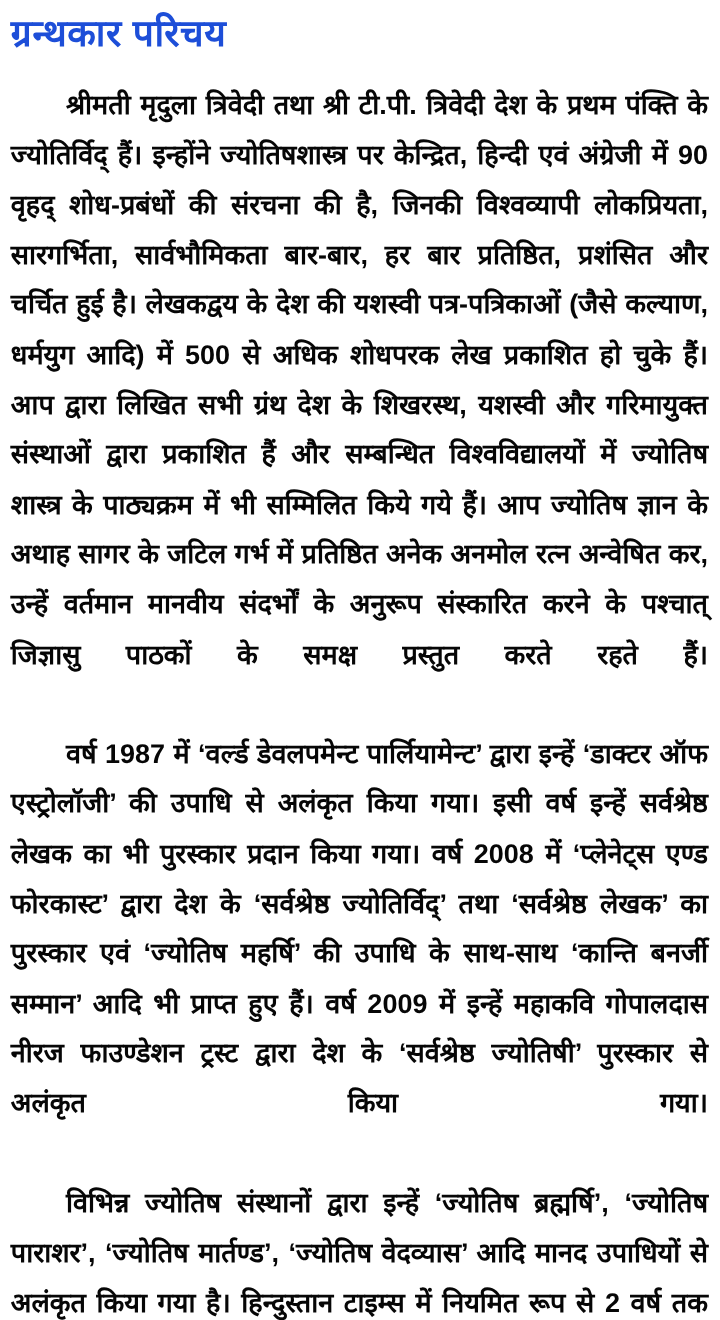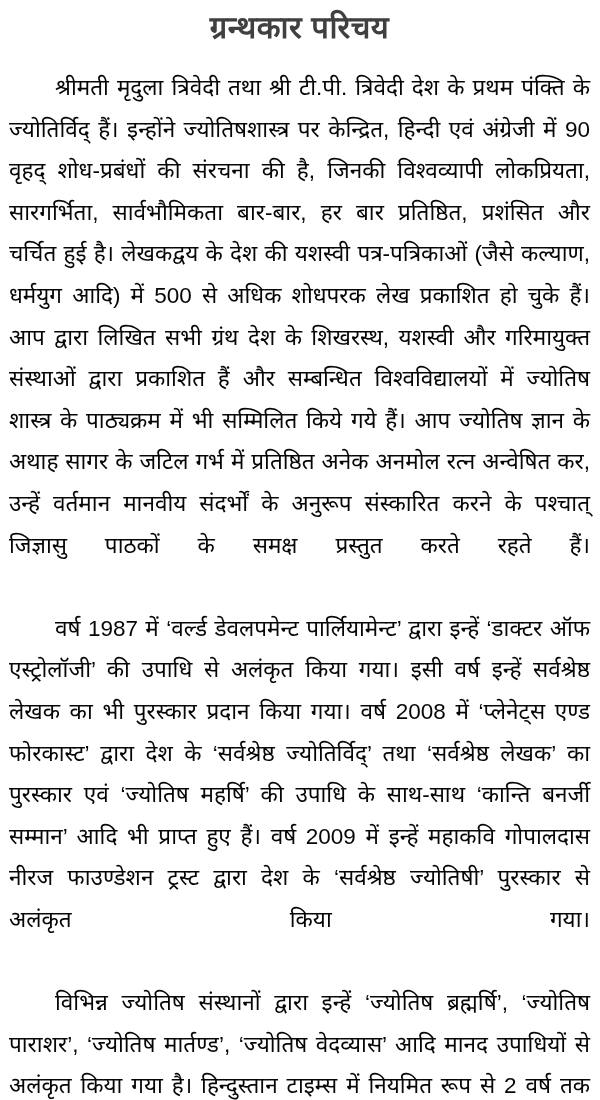--- a/index.html
+++ b/index.html
@@ -16,42 +16,41 @@
   }
   .page {
     position: relative;
     width: 600px;
     height: 1100px;
     background: #ffffff;
     box-sizing: border-box;
     padding: 0 10px 0 9px;
   }
   .page-title {
-    text-align: center;
     font-size: 31px;
     font-weight: 700;
     letter-spacing: 0.5px;
     line-height: 1.0;
     margin: 12px 0 0 0;
     padding: 0;
-    color: #404040;
+    color: #1d4ed8;
     font-family: "Liberation Sans", "DejaVu Sans", sans-serif;
   }
   .body-copy {
     margin-top: 24px;
   }
   p.para {
     margin: 0 0 0 0;
     padding: 0;
     text-align: justify;
     text-justify: inter-word;
     text-indent: 46px;
     font-size: 22.5px;
     line-height: 41.6px;
-    font-weight: 400;
+    font-weight: 700;
     color: #060606;
     font-family: "Liberation Sans", "DejaVu Sans", sans-serif;
     word-spacing: 0.5px;
     -webkit-hyphens: none;
     hyphens: none;
   }
   p.para:last-child {
     text-align: justify;
   }
   

